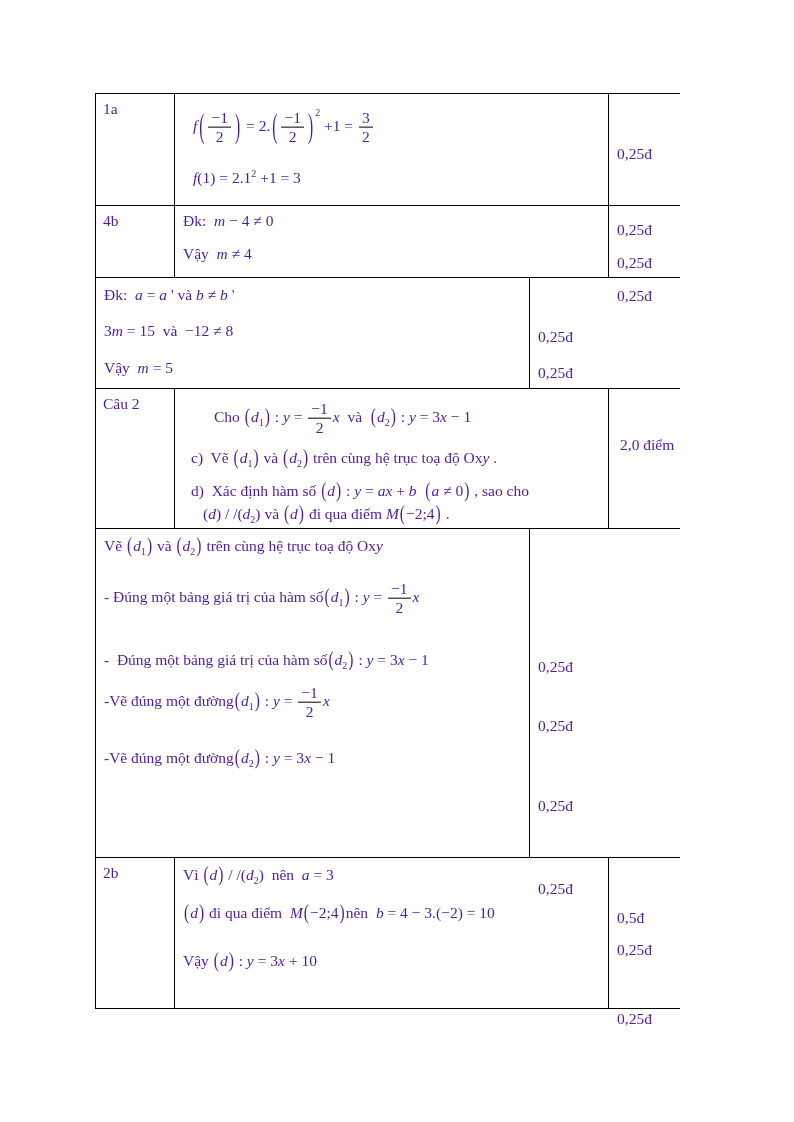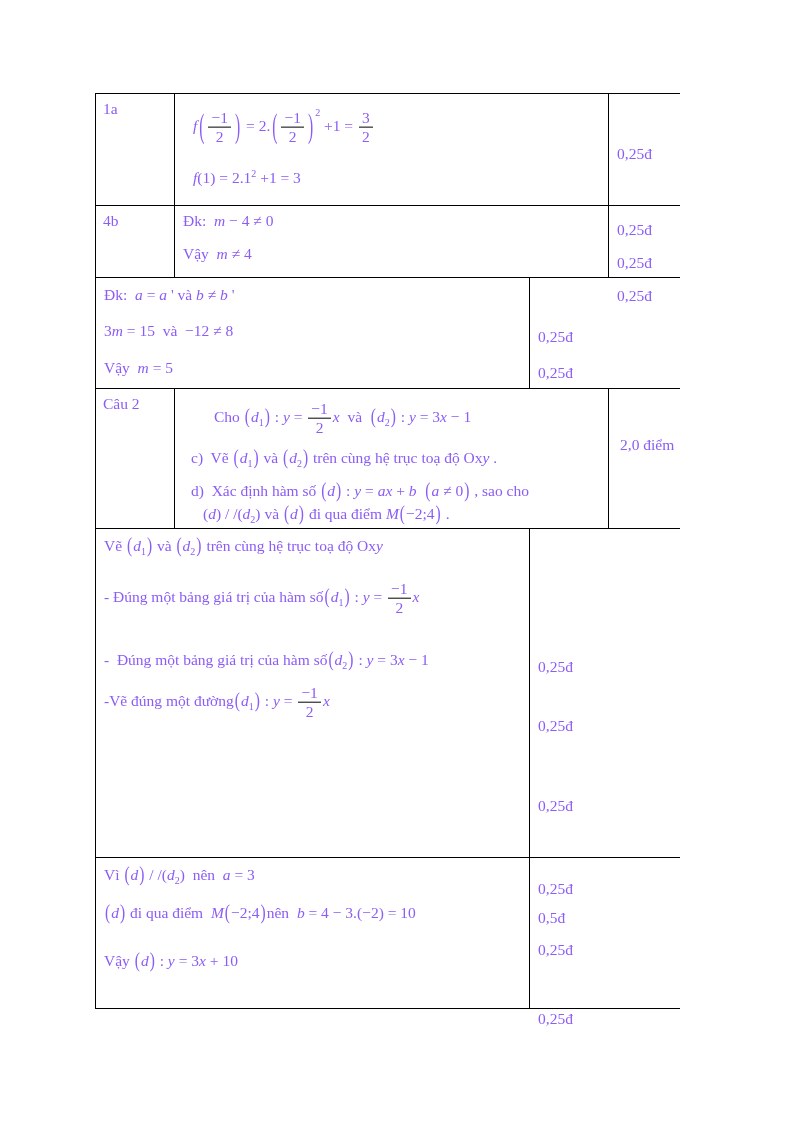--- a/index.html
+++ b/index.html
@@ -1,19 +1,19 @@
 <!DOCTYPE html>
 <html><head>
 <meta charset="utf-8">
 <style>
   html,body{margin:0;padding:0;background:#ffffff;}
   .page{
     position:relative;width:680px;height:1122px;background:#ffffff;
     font-family:"Liberation Serif","DejaVu Serif",serif;
-    font-size:15.5px;color:#8b5cf6;overflow:hidden;
+    font-size:15.5px;color:#4c1d95;overflow:hidden;
   }
   .atable{
     position:absolute;left:95px;top:93px;width:604px;
     border:1px solid #000;box-sizing:border-box;
   }
   .trow{display:flex;border-bottom:1px solid #000;box-sizing:border-box;}
   .trow:last-child{border-bottom:none;}
   .cell{position:relative;box-sizing:border-box;}
   .cid{width:79px;border-right:1px solid #000;padding:6px 0 0 7px;}
   .csol{width:434px;border-right:1px solid #000;}
@@ -98,30 +98,34 @@
         <div class="pt" style="top:14px;left:11px">2,0 điểm</div>
       </div>
     </div>
 
     <div class="trow" style="height:329px">
       <div class="cell csol">
         <div class="line" style="top:18px"><span class="tx">Vẽ </span><span class="mp">(</span><span class="it">d</span><span class="sb">1</span><span class="mp">)</span><span class="tx"> và </span><span class="mp">(</span><span class="it">d</span><span class="sb">2</span><span class="mp">)</span><span class="tx"> trên cùng hệ trục toạ độ Ox</span><span class="it">y</span></div>
         <div class="line" style="top:69px"><span class="tx">- Đúng một bảng giá trị của hàm số</span><span class="mp">(</span><span class="it">d</span><span class="sb">1</span><span class="mp">)</span><span class="tx"> : </span><span class="it">y</span><span class="tx"> = </span><span class="fr"><span class="num">−1</span><span class="den">2</span></span><span class="it">x</span></div>
         <div class="line" style="top:132px"><span class="tx">-  Đúng một bảng giá trị của hàm số</span><span class="mp">(</span><span class="it">d</span><span class="sb">2</span><span class="mp">)</span><span class="tx"> : </span><span class="it">y</span><span class="tx"> = 3</span><span class="it">x</span><span class="tx"> − 1</span></div>
         <div class="line" style="top:173px"><span class="tx">-Vẽ đúng một đường</span><span class="mp">(</span><span class="it">d</span><span class="sb">1</span><span class="mp">)</span><span class="tx"> : </span><span class="it">y</span><span class="tx"> = </span><span class="fr"><span class="num">−1</span><span class="den">2</span></span><span class="it">x</span></div>
+        <div class="line" style="top:230px"><span class="tx">-Vẽ đúng một đường</span><span class="mp">(</span><span class="it">d</span><span class="sb">2</span><span class="mp">)</span><span class="tx"> : </span><span class="it">y</span><span class="tx"> = 3</span><span class="it">x</span><span class="tx"> − 1</span></div>
       </div>
       <div class="cell cpts">
         <div class="pt" style="top:96px">0,25đ</div>
         <div class="pt" style="top:155px">0,25đ</div>
         <div class="pt" style="top:235px">0,25đ</div>
         <div class="pt" style="top:318px">0,25đ</div>
       </div>
     </div>
 
     <div class="trow" style="height:150px">
+      <div class="cell cid">
+        <div>2b</div>
+      </div>
       <div class="cell csol">
         <div class="line" style="top:18px"><span class="tx">Vì </span><span class="mp">(</span><span class="it">d</span><span class="mp">)</span><span class="tx"> / /(</span><span class="it">d</span><span class="sb">2</span><span class="tx">)  nên  </span><span class="it">a</span><span class="tx"> = 3</span></div>
         <div class="line" style="top:55px"><span class="mp">(</span><span class="it">d</span><span class="mp">)</span><span class="tx"> đi qua điểm  </span><span class="it">M</span><span class="mp">(</span><span class="tx">−2;4</span><span class="mp">)</span><span class="tx">nên  </span><span class="it">b</span><span class="tx"> = 4 − 3.(−2) = 10</span></div>
         <div class="line" style="top:103px"><span class="tx">Vậy </span><span class="mp">(</span><span class="it">d</span><span class="mp">)</span><span class="tx"> : </span><span class="it">y</span><span class="tx"> = 3</span><span class="it">x</span><span class="tx"> + 10</span></div>
       </div>
       <div class="cell cpts">
         <div class="pt" style="top:18px">0,5đ</div>
         <div class="pt" style="top:50px">0,25đ</div>
         <div class="pt" style="top:119px">0,25đ</div>
       </div>

